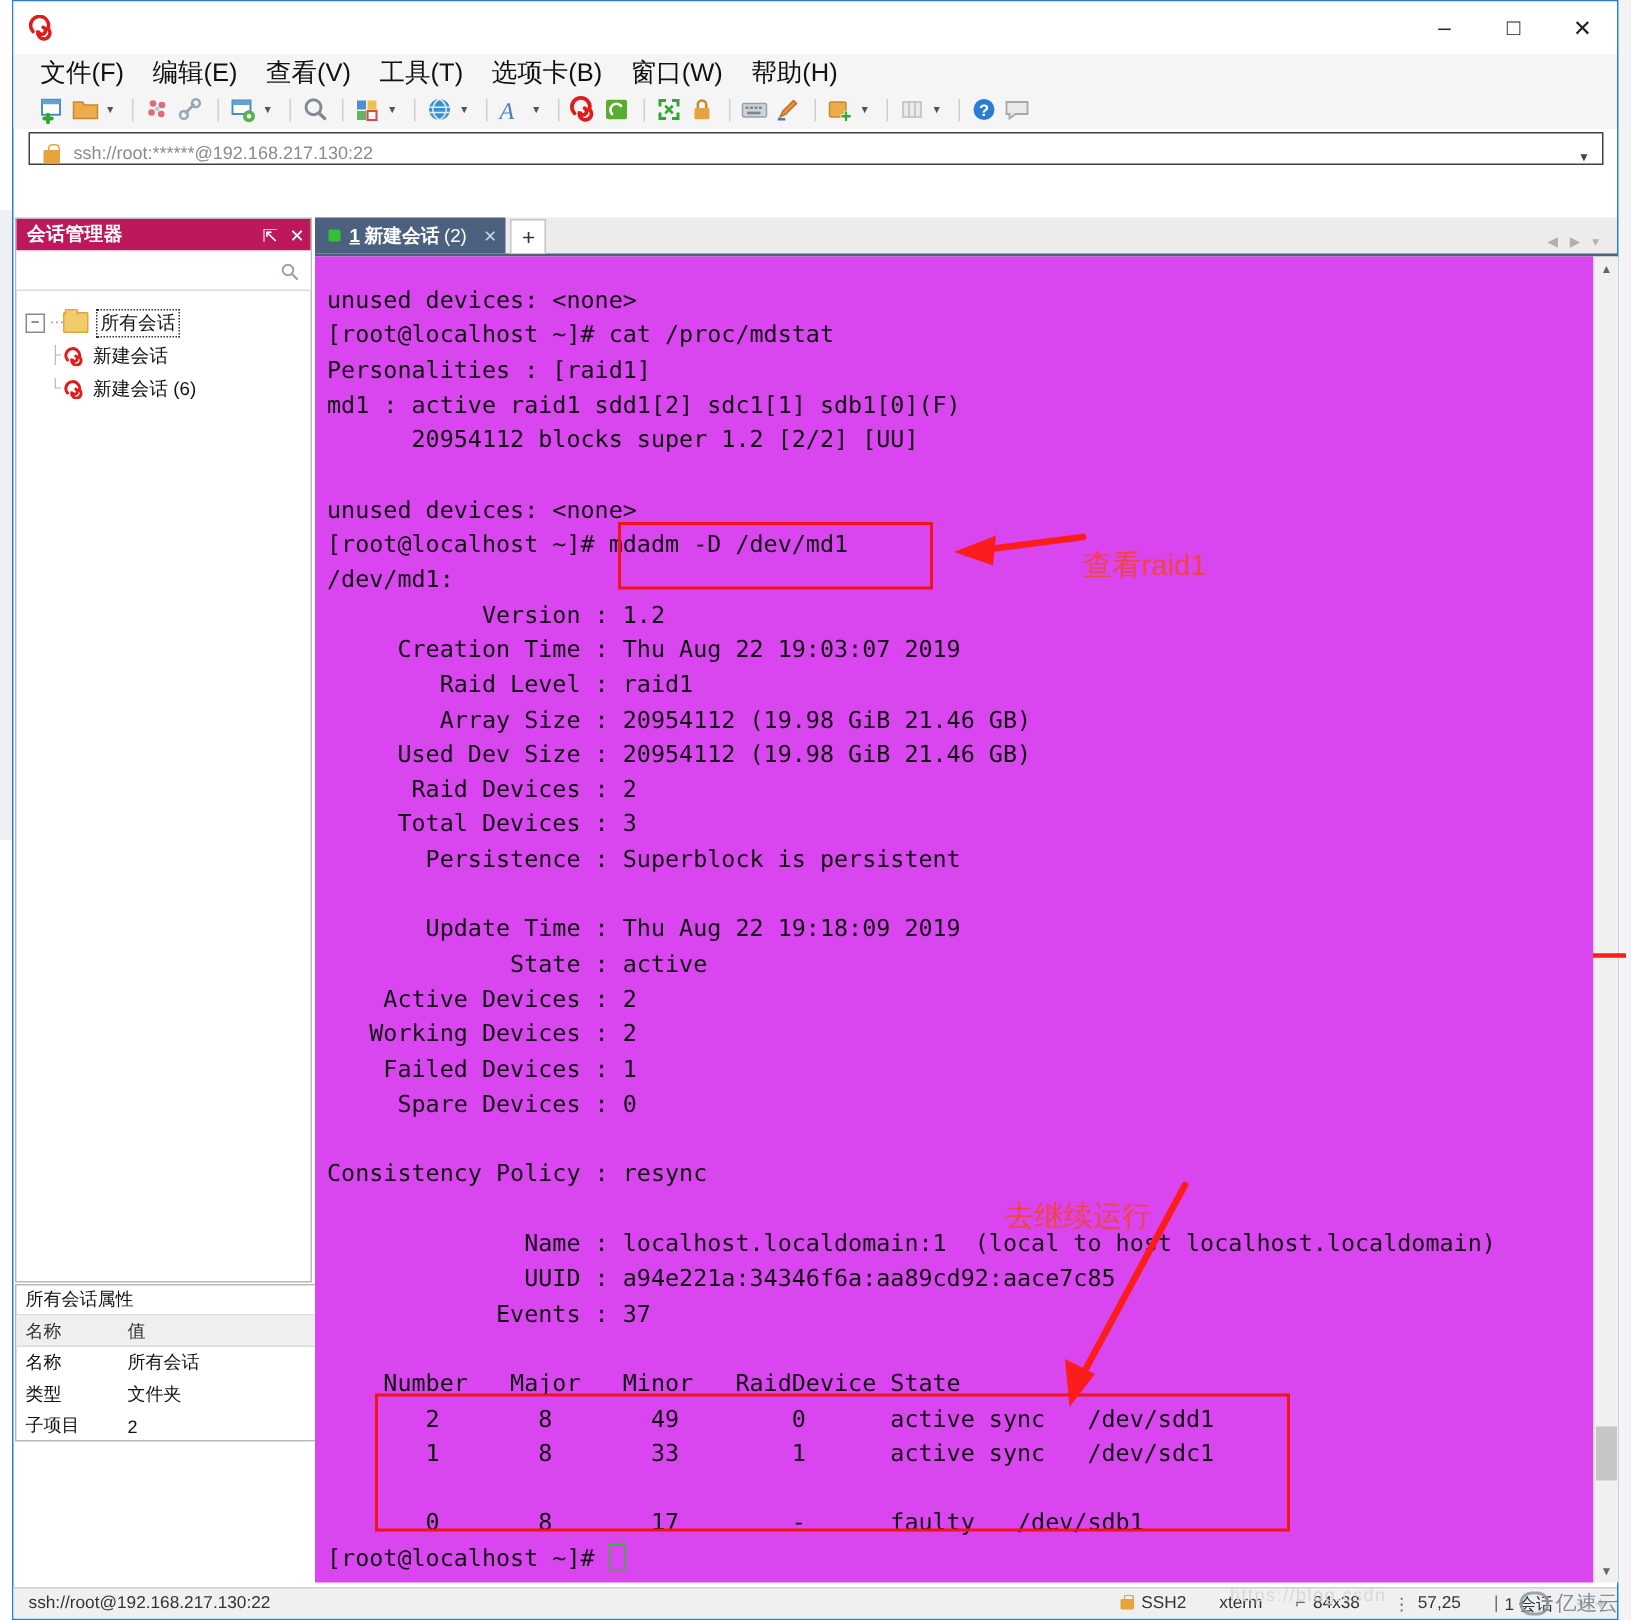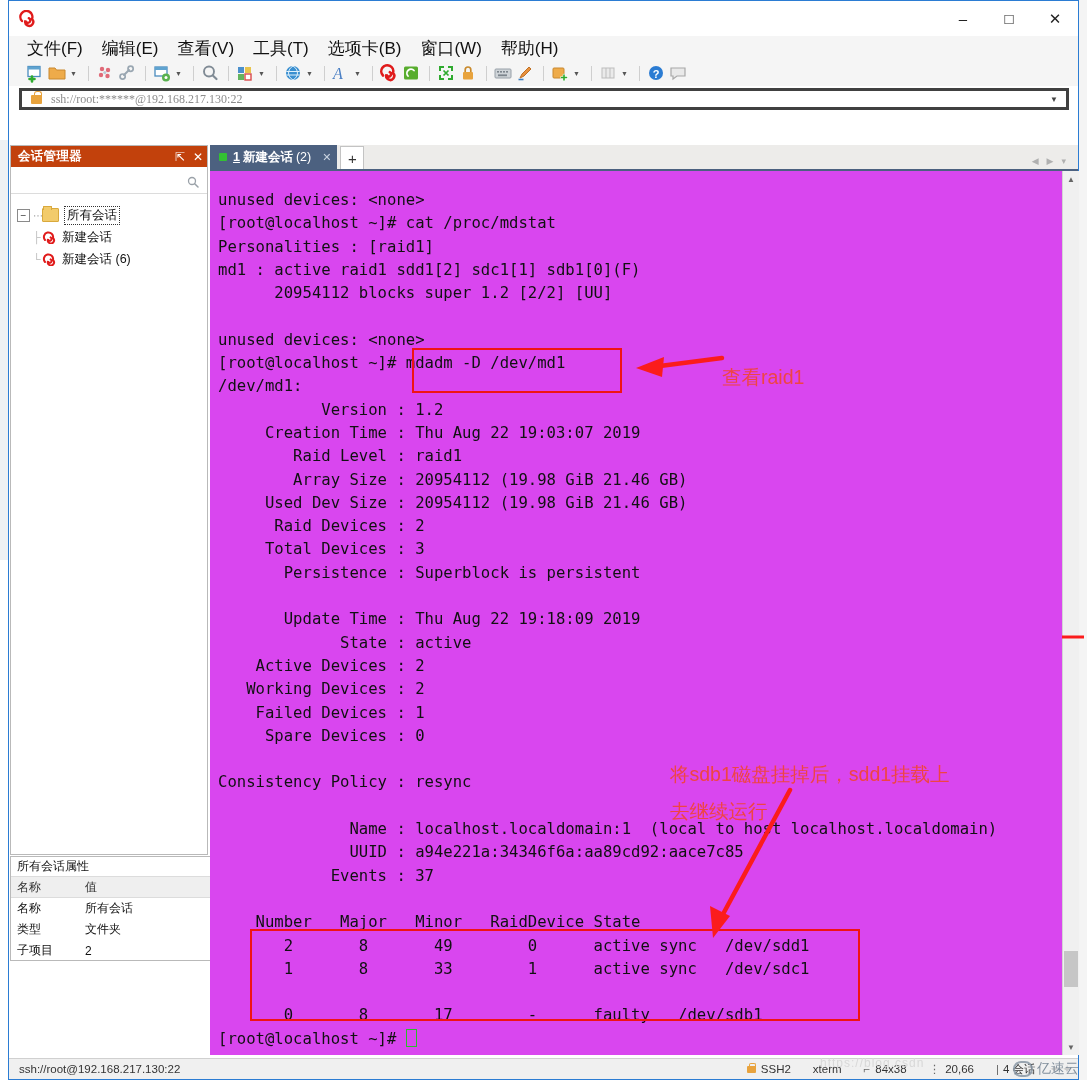--- a/index.html
+++ b/index.html
@@ -26,38 +26,38 @@
   
   .toolbar{position:absolute;left:9px;top:60px;width:1069px;height:26px;background:#f5f5f5;
            display:flex;align-items:center;padding-left:16px;box-sizing:border-box;}
   .tb{width:20px;height:20px;margin-right:2px;position:relative;display:inline-block;}
   .tbcaret{width:9px;height:20px;margin-right:4px;display:flex;align-items:center;justify-content:center;
            font-size:7px;color:#555;}
   .tbsep{width:1px;height:15px;background:#cfcfcf;margin:0 6px;}
 
   
   .addrbar{position:absolute;left:19px;top:88px;width:1050px;height:22px;background:#fff;
-           border:3px solid #404040;box-sizing:border-box;display:flex;align-items:center;font-family:Liberation Serif, serif;}
+           border:1px solid #404040;box-sizing:border-box;display:flex;align-items:flex-end;}
   .addr-lock{width:11px;height:9px;margin-left:9px;margin-right:9px;background:#e8a33d;
              border-radius:1px;position:relative;}
   .addr-lock:before{content:"";position:absolute;left:2.5px;top:-4px;width:6px;height:5px;
              border:1.5px solid #e8a33d;border-bottom:none;border-radius:3px 3px 0 0;}
   .addr-text{font-size:12px;color:#8b8b8b;}
   .addr-caret{margin-left:auto;margin-right:8px;font-size:8px;color:#444;}
 
   
   .infostrip{position:absolute;left:10px;top:112px;width:1068px;height:22px;background:#fdfdfd;
              display:flex;align-items:center;border-bottom:1px solid #dcdcdc;}
   .info-flag{width:12px;height:12px;margin-left:12px;margin-right:8px;position:relative;}
   .info-text{font-size:12px;color:#777;}
 
   
   .sm{position:absolute;left:10px;top:145px;width:198px;height:710px;border:1px solid #b9b9b9;
       box-sizing:border-box;background:#fff;}
-  .sm-head{height:21px;background:#c2410c;display:flex;align-items:center;color:#fff;}
+  .sm-head{height:21px;background:#be185d;display:flex;align-items:center;color:#fff;}
   .sm-title{font-size:12.5px;margin-left:7px;font-weight:bold;letter-spacing:.3px;}
   .sm-head-btns{margin-left:auto;display:flex;align-items:center;}
   .sm-hb{width:18px;height:21px;display:flex;align-items:center;justify-content:center;
          font-size:12px;color:#fff;}
   .sm-search{height:26px;border-bottom:1px solid #dcdcdc;display:flex;align-items:center;background:#fff;}
   .sm-search-icon{margin-left:auto;margin-right:8px;width:12px;height:12px;position:relative;}
   .sm-tree{padding:10px 0 0 6px;font-size:12.5px;color:#111;}
   .tr-row{display:flex;align-items:center;height:22px;white-space:nowrap;}
   .tr-exp{width:11px;height:11px;border:1px solid #8a8a8a;display:inline-flex;align-items:center;
           justify-content:center;font-size:10px;line-height:9px;color:#333;background:#fff;margin-right:3px;}
@@ -445,42 +445,41 @@
 
     <g>
       <path d="M790 790 L722 916" stroke="#fb1c1c" stroke-width="4.5" stroke-linecap="round"></path>
       <path d="M713 938 L710 906 L730 916 Z" fill="#fb1c1c"></path>
     </g>
 
     <path d="M1062 637 h22" stroke="#fb1c1c" stroke-width="3"></path>
   </svg>
 
   <div class="anno" style="left:722px;top:338px;">查看raid1</div>
-  <div class="anno" style="left:670px;top:735px;">将sdb1磁盘挂掉后，sdd1挂载上</div>
   <div class="anno" style="left:670px;top:772px;">去继续运行</div>
 
   <div class="status">
     <span class="st-left">ssh://root@192.168.217.130:22</span>
     <span class="st-right">
       <span class="st-cell">
         <span class="st-lock"></span>
         <span>SSH2</span>
       </span>
       <span class="st-cell">xterm</span>
       <span class="st-cell">
         <span style="margin-right:5px;color:#666;">⌐</span>
         <span>84x38</span>
       </span>
       <span class="st-cell">
         <span style="margin-right:5px;color:#666;">⋮</span>
-        <span>20,66</span>
+        <span>57,25</span>
       </span>
       <span class="st-cell">
         <span style="margin-right:4px;color:#666;">|</span>
-        <span>4 会话</span>
+        <span>1 会话</span>
       </span>
       <span class="st-cell" style="margin-left:14px;color:#c9c9c9;">✦ ✦</span>
     </span>
   </div>
   <div class="wmfaint">https://blog.csdn</div>
   <div class="wm">
     <span class="wm-ring"></span>
     <span>亿速云</span>
   </div>
 

